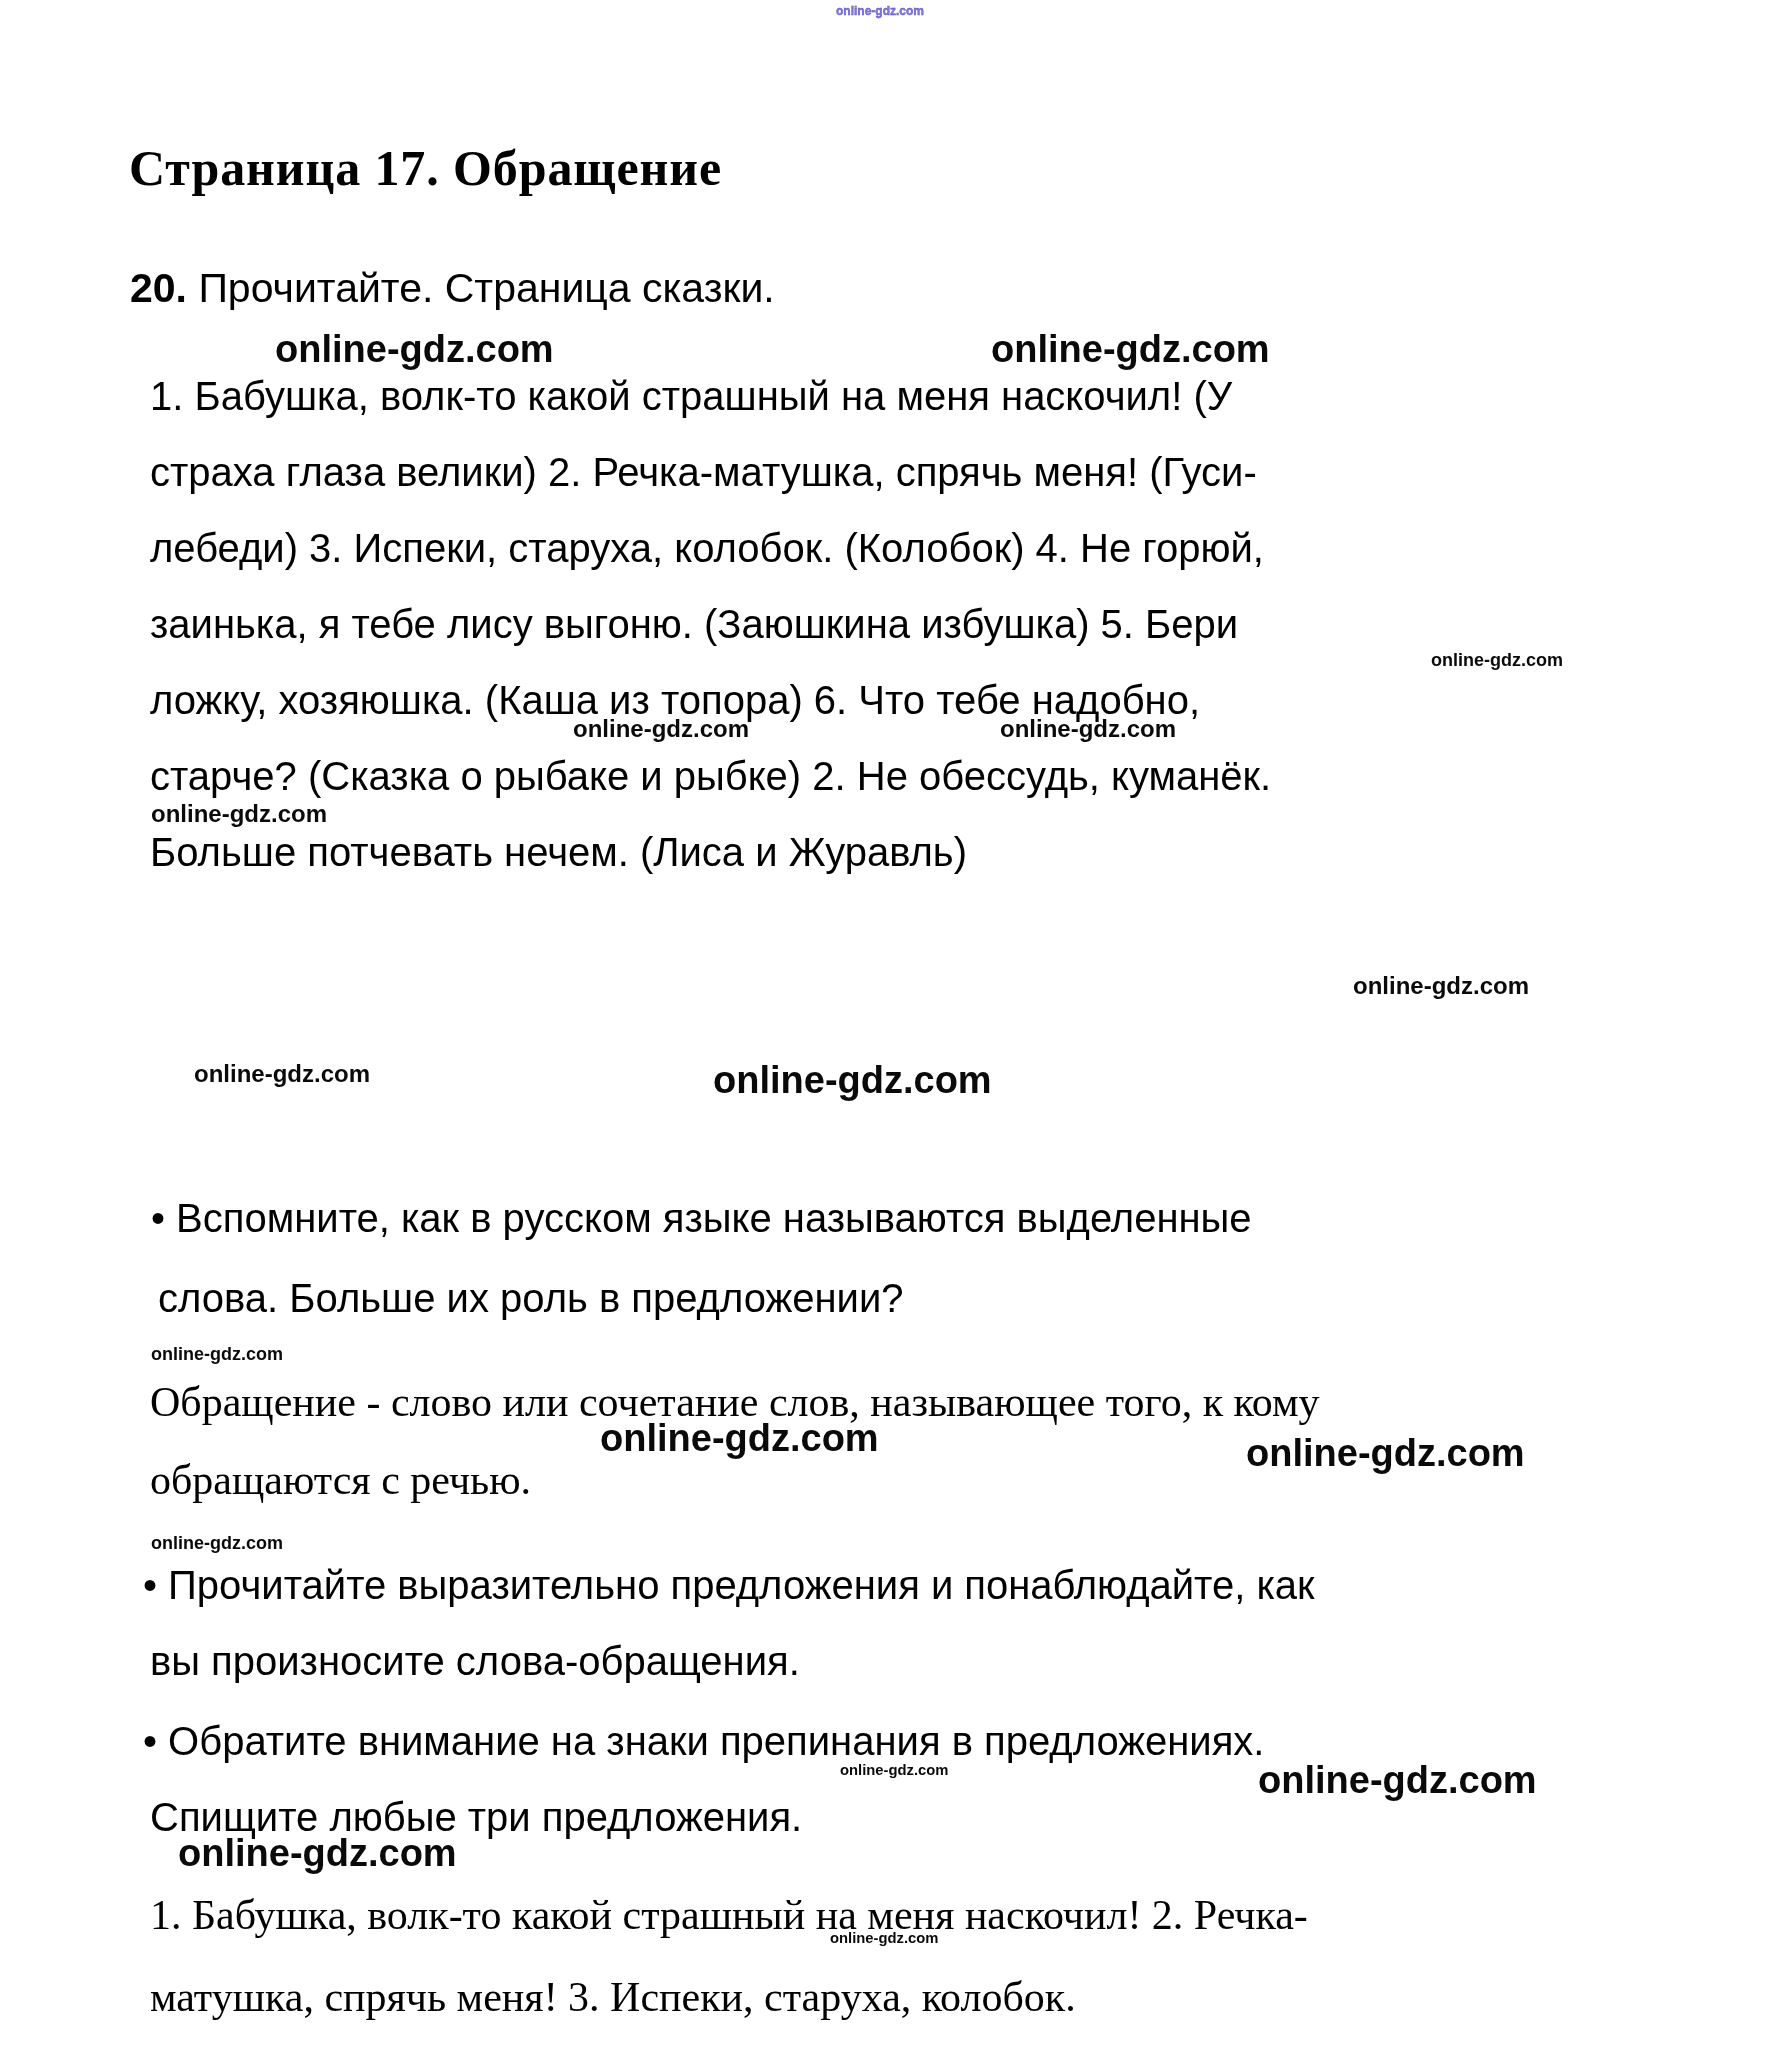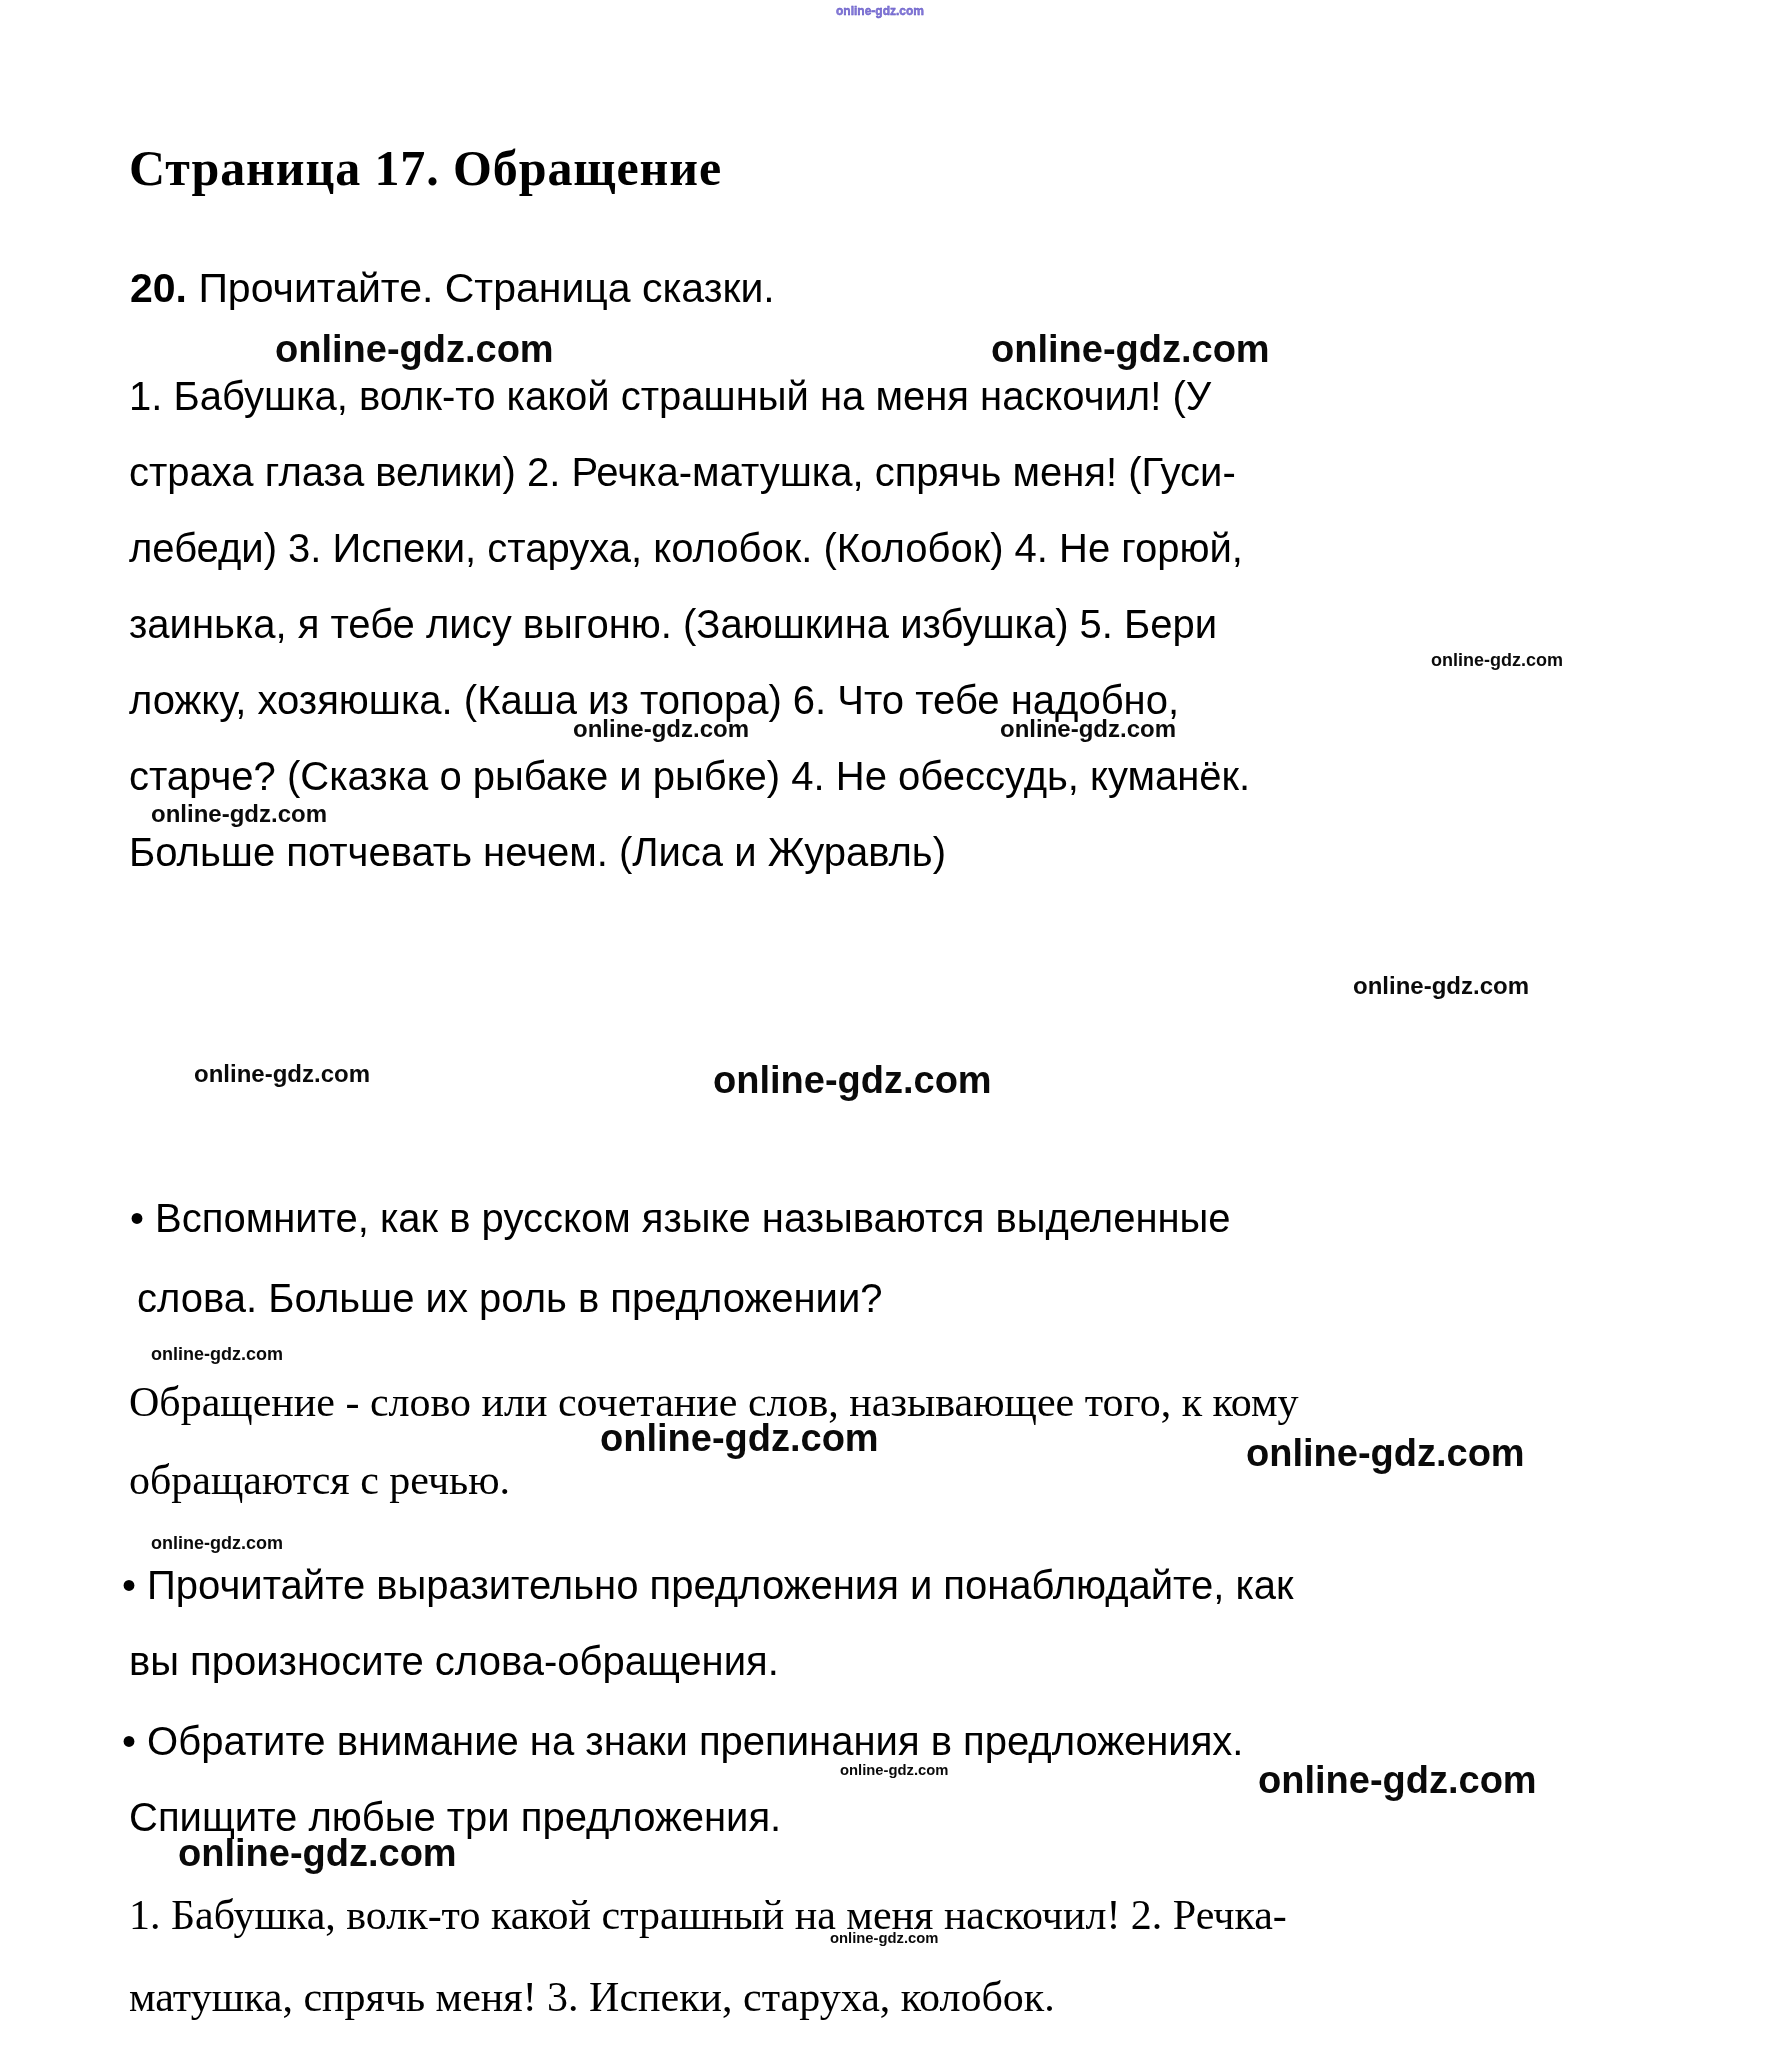--- a/index.html
+++ b/index.html
@@ -36,21 +36,21 @@
   .serif-block {
     font-family: "Liberation Serif", serif;
     font-size: 42px;
   }
   .lh88 .line { line-height: 76px; }
   .lh87 .line { line-height: 76px; }
   .lh90 .line { line-height: 78px; }
   .lh92 .line { line-height: 80px; }
   .lh93 .line { line-height: 81px; }
   .lh94 .line { line-height: 82px; }
-  .line { white-space: nowrap; }
+  .line { white-space: nowrap; margin-left: 21px; }
 
   .wm {
     position: absolute;
     font-family: "Liberation Sans", sans-serif;
     font-weight: 700;
     color: #0a0a0a;
     white-space: nowrap;
   }
   .wm-lg { font-size: 38px; }
   .wm-md { font-size: 24px; }
@@ -96,21 +96,21 @@
   <div class="abs exercise-heading" style="left:130px; top:265px;">
     <span class="num">20.</span><span> Прочитайте. Страница сказки.</span>
   </div>
 
   <div class="abs sans-block lh88" style="left:129px; top:358px;">
     <div class="line">1. Бабушка, волк-то какой страшный на меня наскочил! (У</div>
     <div class="line">страха глаза велики) 2. Речка-матушка, спрячь меня! (Гуси-</div>
     <div class="line">лебеди) 3. Испеки, старуха, колобок. (Колобок) 4. Не горюй,</div>
     <div class="line">заинька, я тебе лису выгоню. (Заюшкина избушка) 5. Бери</div>
     <div class="line">ложку, хозяюшка. (Каша из топора) 6. Что тебе надобно,</div>
-    <div class="line">старче? (Сказка о рыбаке и рыбке) 4. Не обессудь, куманёк.</div>
+    <div class="line">старче? (Сказка о рыбаке и рыбке) 2. Не обессудь, куманёк.</div>
     <div class="line">Больше потчевать нечем. (Лиса и Журавль)</div>
   </div>
 
 
   <div class="abs sans-block lh92" style="left:130px; top:1178px;">
     <div class="line">• Вспомните, как в русском языке называются выделенные</div>
     <div class="line" style="padding-left:7px;">слова. Больше их роль в предложении?</div>
   </div>
 
   <div class="abs serif-block lh90" style="left:129px; top:1363px;">

